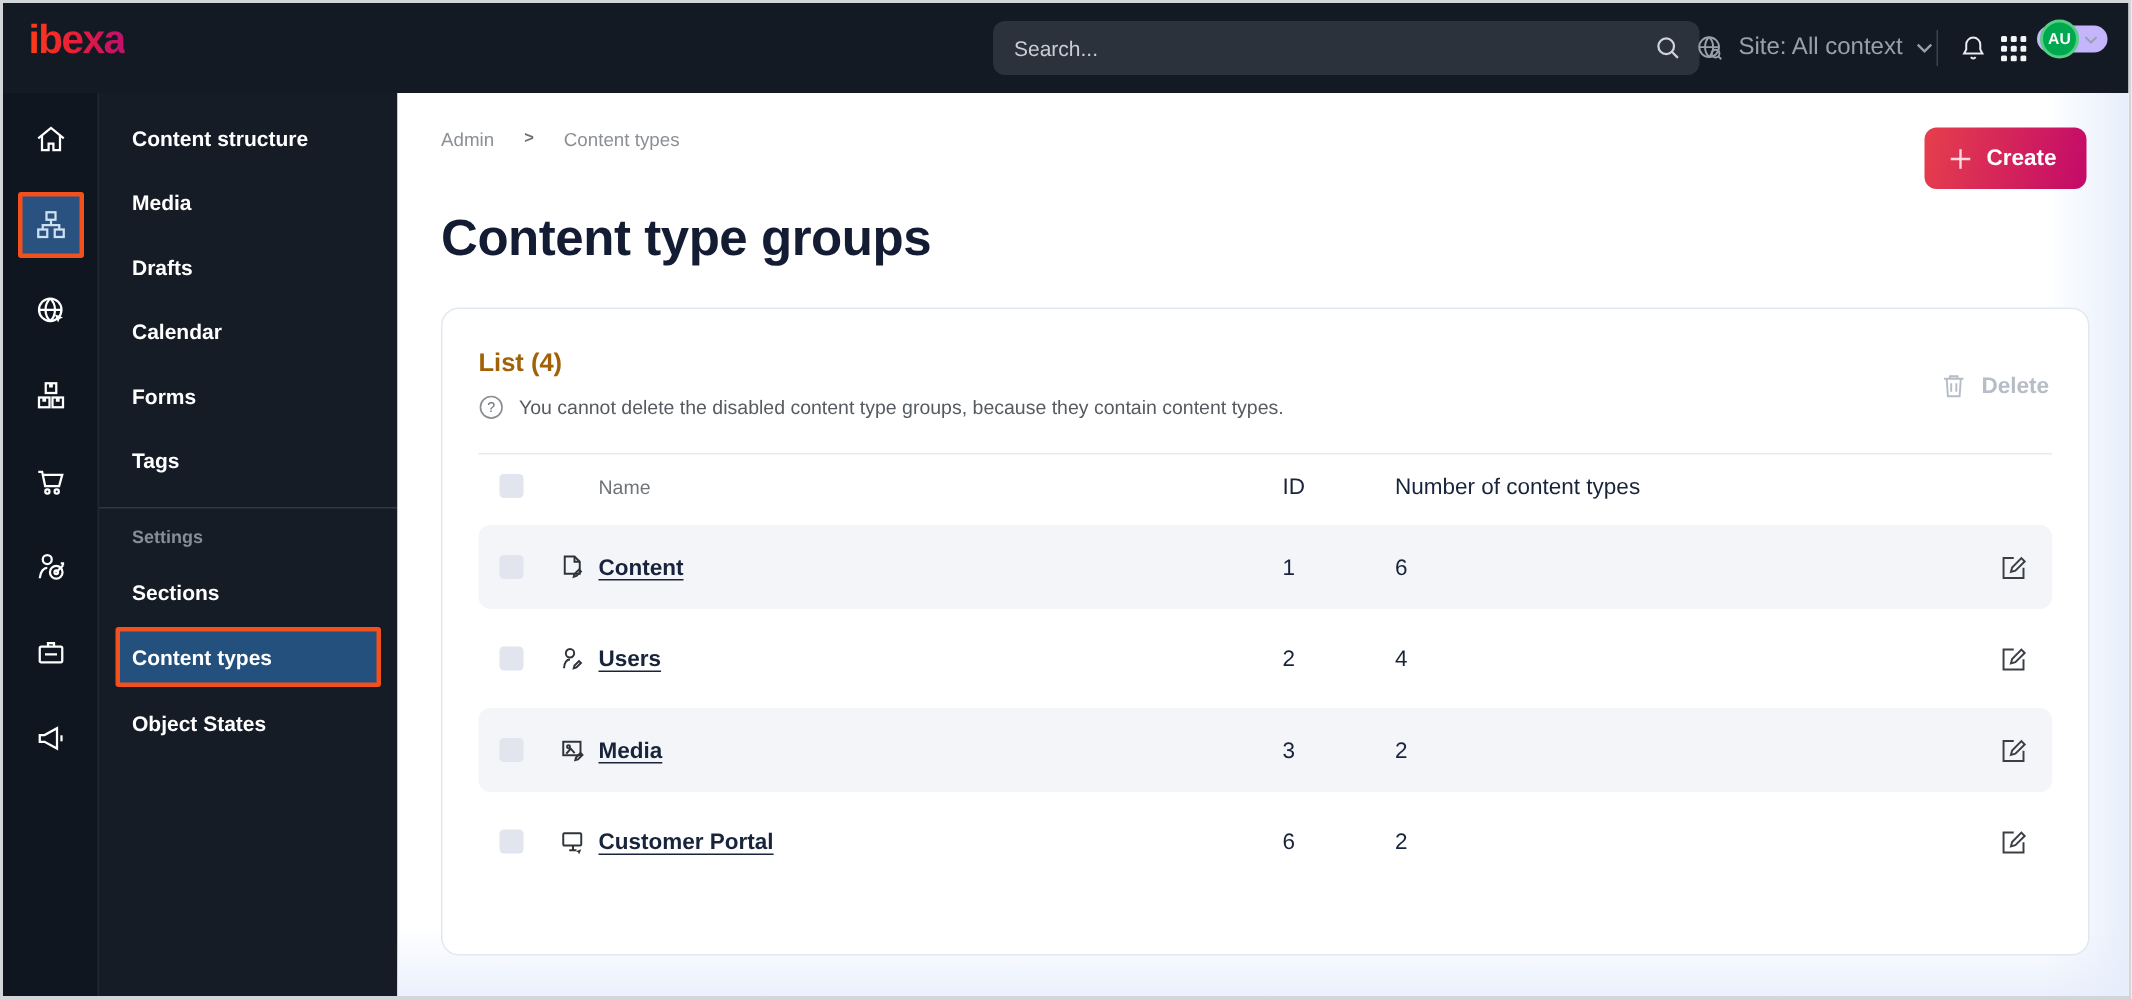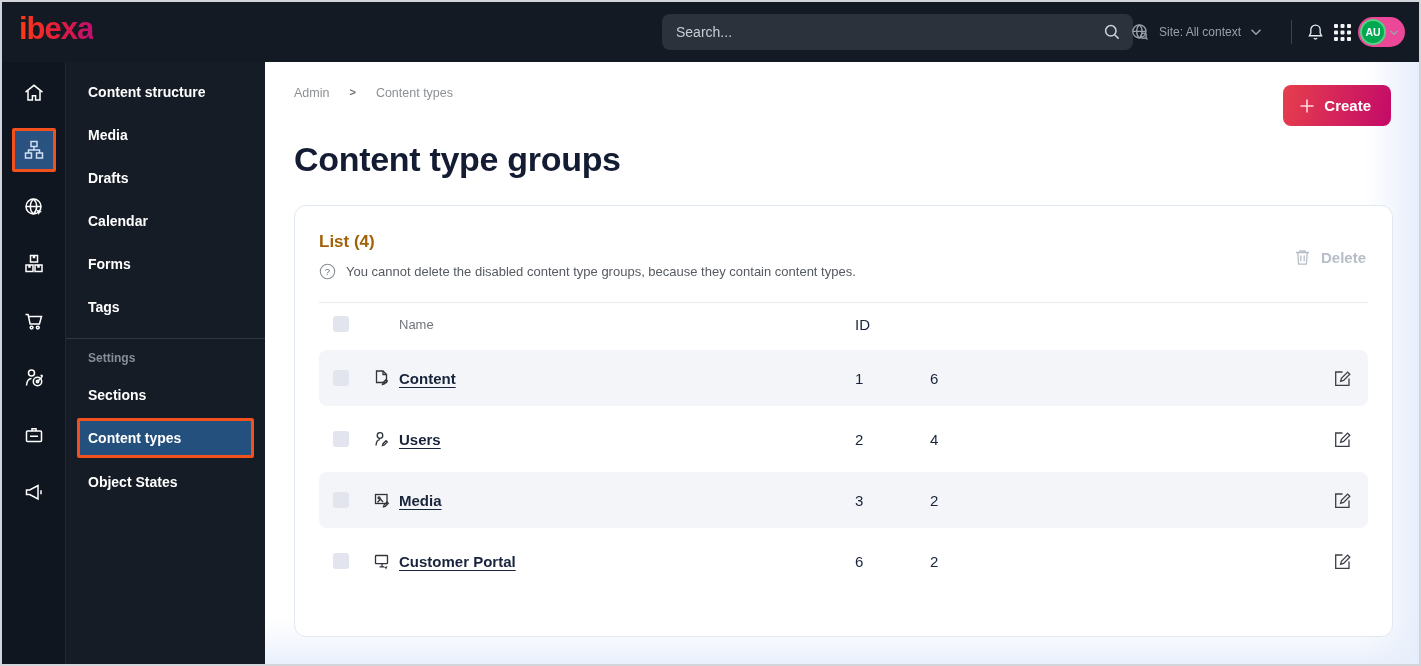--- a/index.html
+++ b/index.html
@@ -7,52 +7,52 @@
   .screen {
     position:relative; width:1421px; height:666px; margin:0 auto;
     border:2px solid #d2d5da; background:#fff; overflow:hidden;
   }
   
   .topbar {
     position:absolute; top:0; left:0; right:0; height:60px;
     background:#131a23; z-index:5;
   }
   .logo {
-    position:absolute; left:17px; top:9px; font-size:31px; font-weight:800;
+    position:absolute; left:17px; top:9px; font-size:27px; font-weight:800;
     letter-spacing:-1px;
     background:linear-gradient(90deg,#ff3b16 0%,#e31b3e 55%,#bf0f70 100%);
     -webkit-background-clip:text; background-clip:text; color:transparent;
     cursor:pointer;
   }
   .searchbox {
     position:absolute; left:660px; top:12px; width:471px; height:36px;
     background:#2b323c; border-radius:8px; display:flex; align-items:center;
   }
   .searchbox input {
     flex:1; background:transparent; border:none; outline:none;
     color:#e8ebef; font-size:14px; padding:0 14px;
     font-family:"Liberation Sans", sans-serif;
   }
   .searchbox input::placeholder { color:#c9ced5; opacity:1; }
   .searchbox .sicon { margin-right:12px; display:flex; }
   .site-selector {
     position:absolute; left:1128px; top:0; height:60px;
     display:flex; align-items:center; gap:9px; color:#98a0a9; cursor:pointer;
   }
-  .site-selector .label { font-size:12px; }
+  .site-selector .label { font-size:16px; }
   .tb-divider { position:absolute; left:1289px; top:18px; width:1px; height:24px; background:#3c434d; }
   .tb-icon-btn {
     position:absolute; top:0; height:60px; display:flex; align-items:center;
     cursor:pointer;
   }
   .bell { left:1303px; }
   .grid9 { left:1332px; }
   .avatar-pill {
-    position:absolute; left:1356px; top:15px; width:47px; height:30px;
-    background:#ec4899; border-radius:15px; display:flex; align-items:center;
+    position:absolute; left:1356px; top:15px; width:47px; height:18px;
+    background:#c4b5fd; border-radius:15px; display:flex; align-items:center;
     padding-left:2px; gap:3px; cursor:pointer;text-align:center;
   }
   .avatar-circle {
     width:26px; height:26px; border-radius:50%;
     background:#00a94f; border:2px solid #55cf81;
     color:#fff; font-size:10.5px; font-weight:700;
     display:flex; align-items:center; justify-content:center;
   }
   
   .rail {
@@ -383,20 +383,21 @@
         <span>Delete</span>
       </button>
 
       <div class="card-divider"></div>
 
       <div class="trow thead">
         <span class="checkbox"></span>
         <span></span>
         <span class="col-name">Name</span>
         <span class="col-id">ID</span>
+        <span class="col-count">Number of content types</span>
         <span></span>
       </div>
 
       <div class="trow tbody-row stripe">
         <span class="checkbox"></span>
         <span class="row-icon">
           <svg width="17" height="18" viewBox="0 0 17 18" fill="none" stroke="#2f343a" stroke-width="1.3">
             <path d="M3.5 2h6.5l3.5 3.5v8H3.5z"></path>
               <path d="M10 2v3.5h3.5"></path>
             <path d="M9.5 15.5l.5-1.8 3-3 1.3 1.3-3 3z"></path>

